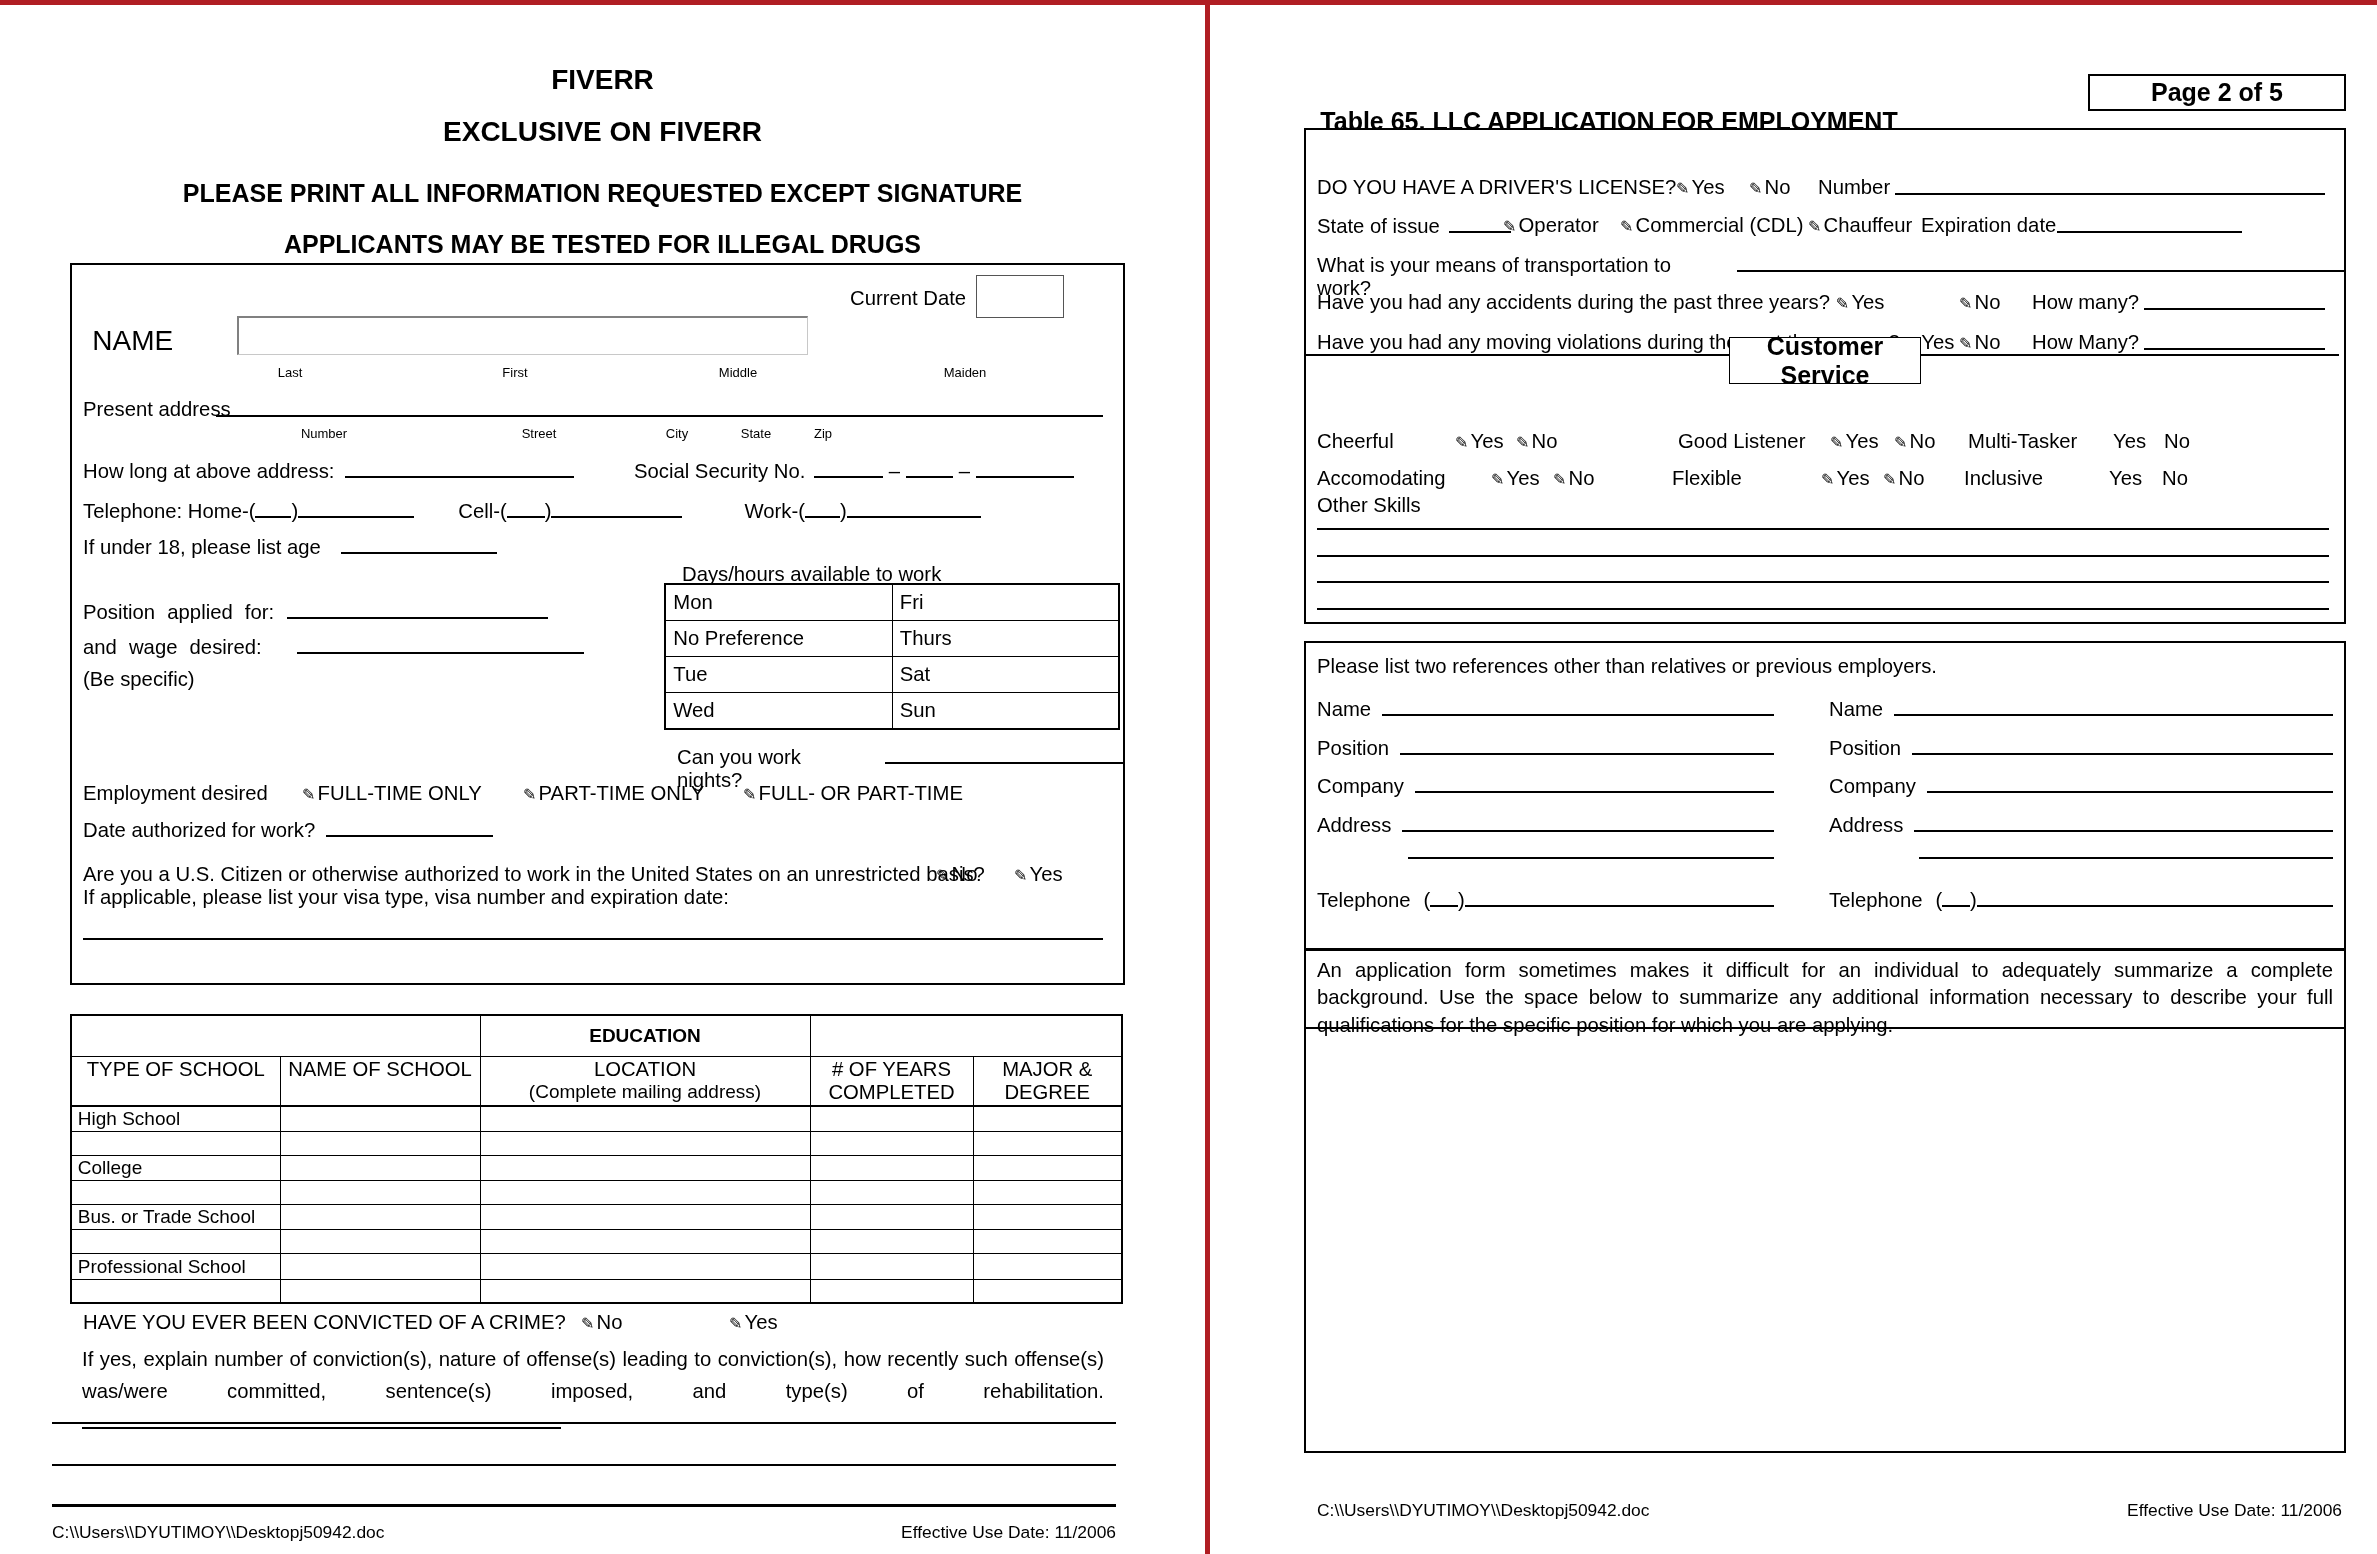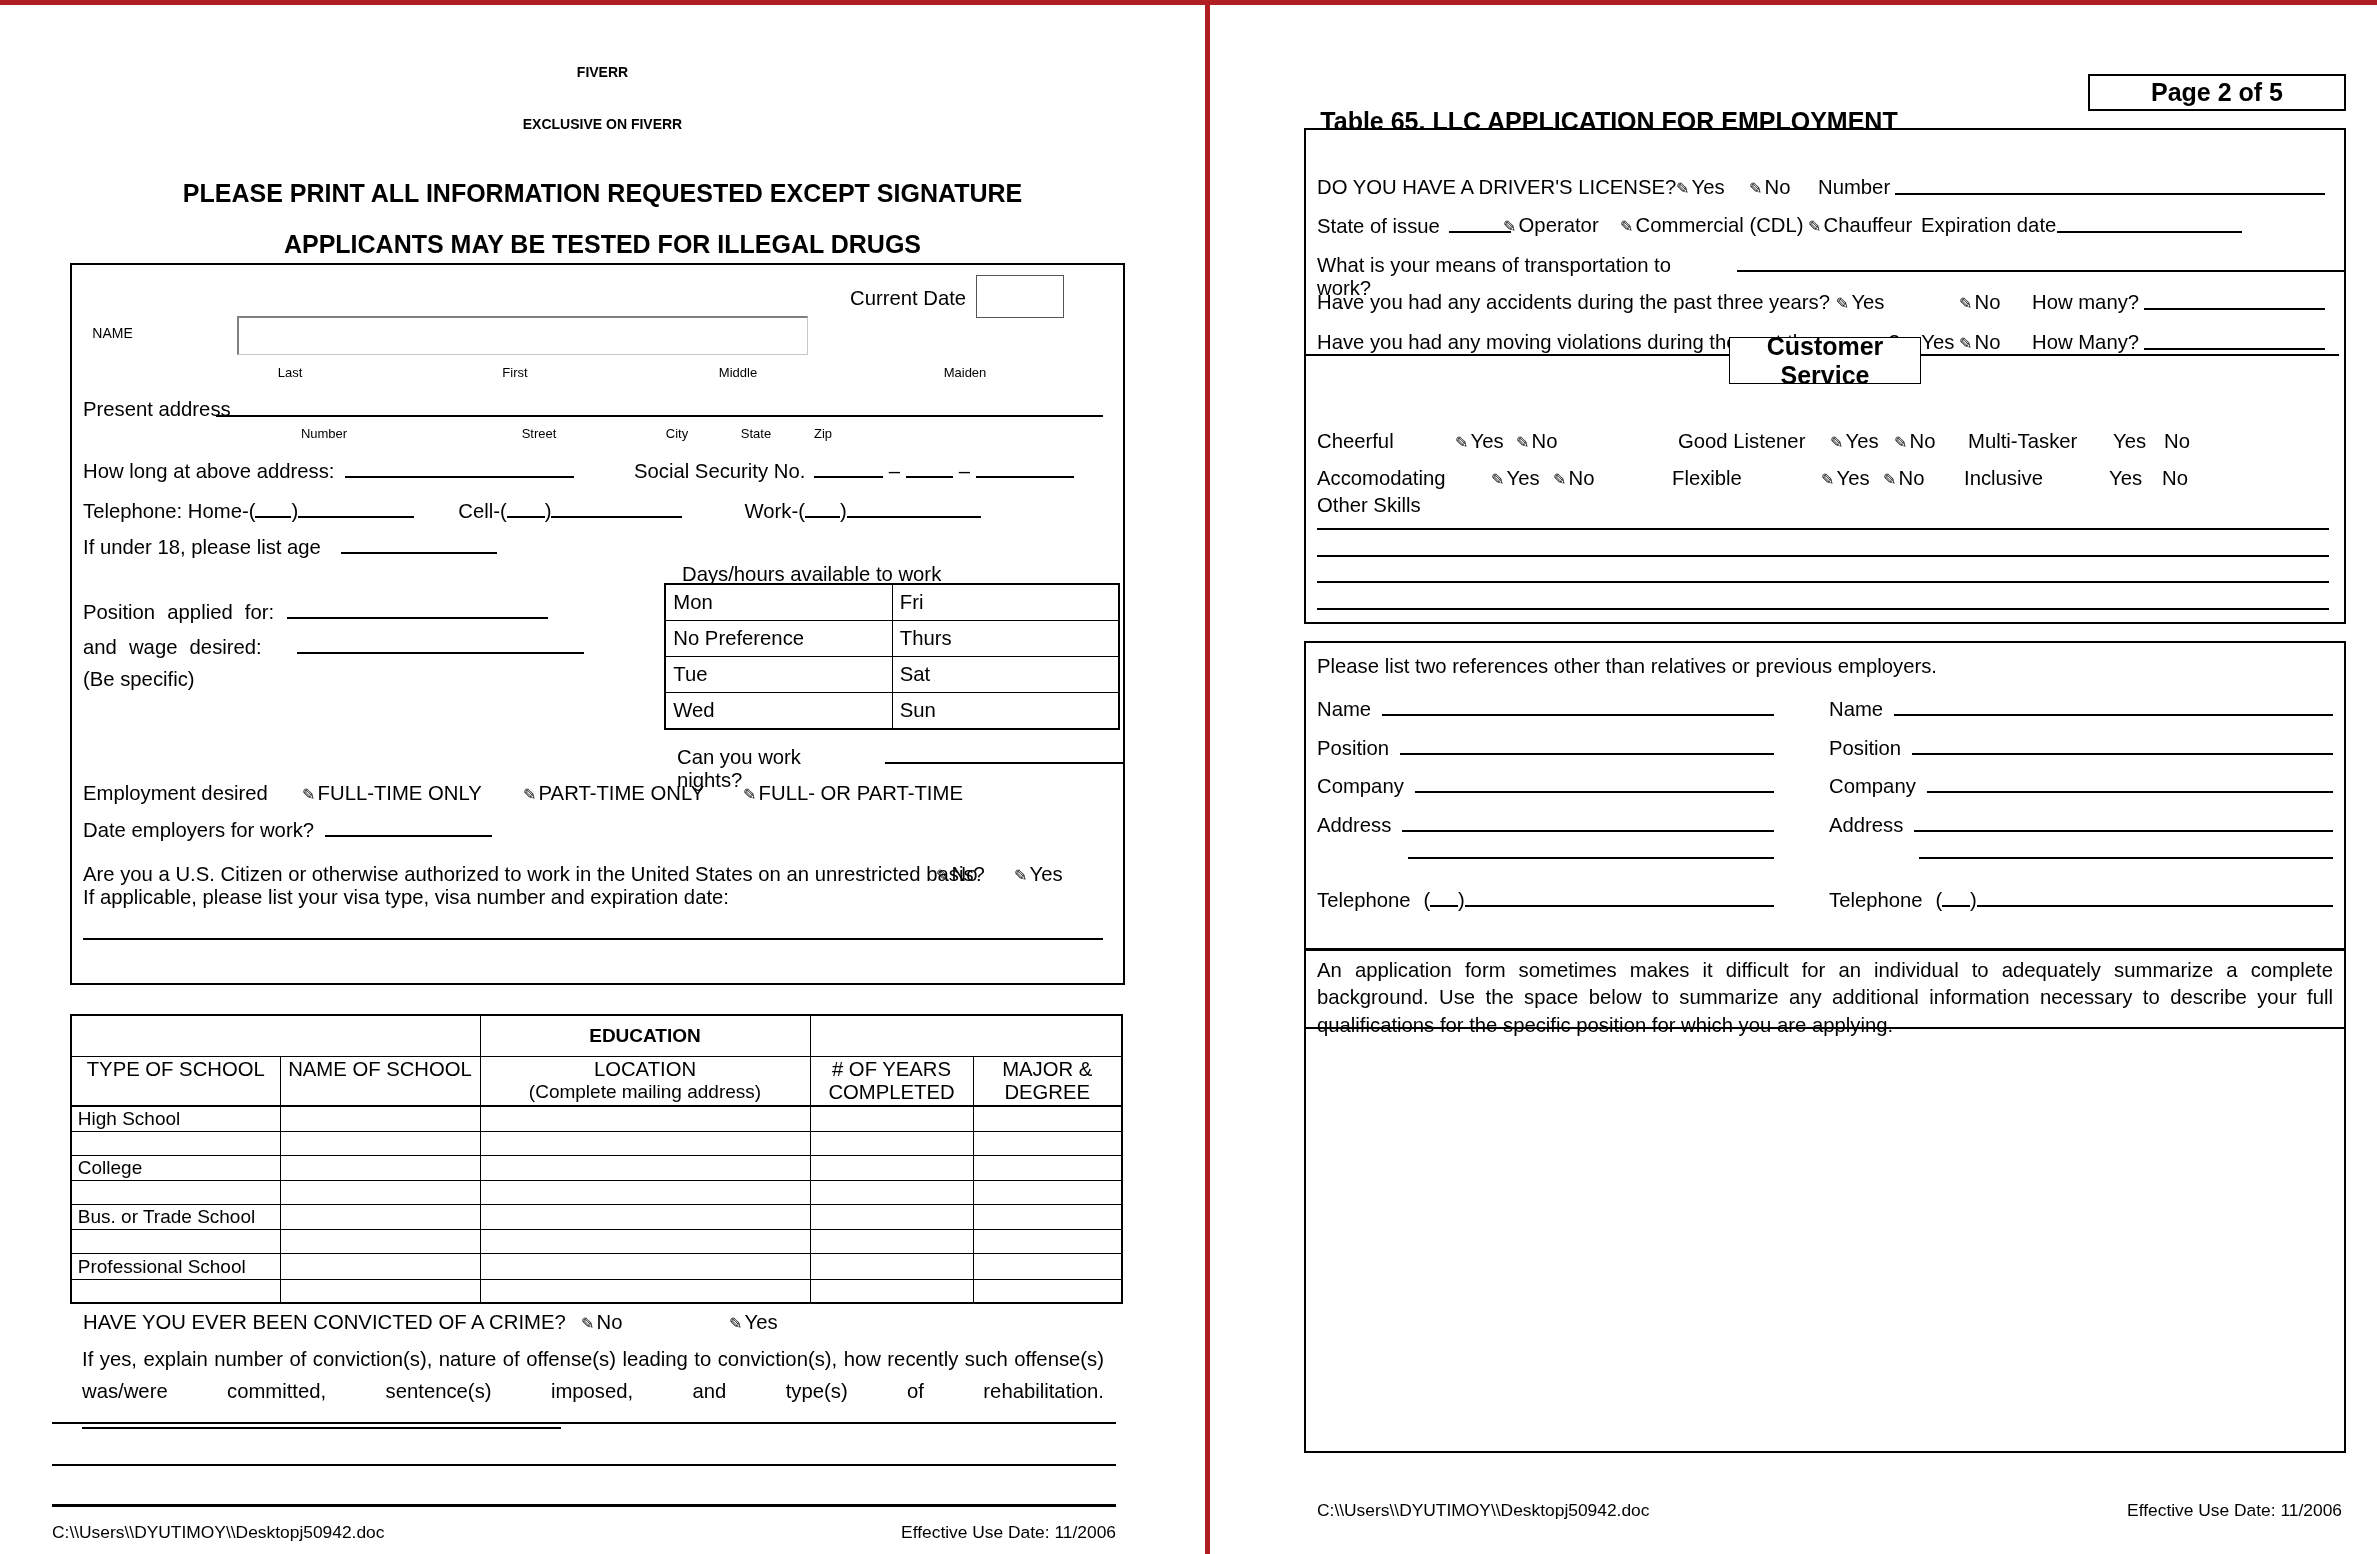--- a/index.html
+++ b/index.html
@@ -6,21 +6,21 @@
   body{
     width:2377px;height:1554px;position:relative;background:#ffffff;color:#000;
     font-family:"Liberation Sans","DejaVu Sans",sans-serif;font-size:20.3px;
   }
   .ab{position:absolute;}
   .b{font-weight:bold;}
   .s22{font-size:13px;}
   .s24{font-size:17.4px;}
   .s26{font-size:19px;}
   .s28{font-size:25px;}
-  .s30{font-size:14px;}
+  .s30{font-size:28px;}
   .ctr{text-align:center;}
   .just{text-align:justify;}
   .row{display:flex;align-items:baseline;}
   .ul{display:inline-block;border-bottom:2.2px solid #000;height:17.4px;vertical-align:baseline;}
   .rule{position:absolute;border-bottom:2.2px solid #000;}
   .rule-thick{position:absolute;border-bottom:3.6px solid #000;}
   .box{position:absolute;border:2.2px solid #000;background:#fff;}
   .pen{font-size:16px;margin-right:2.2px;}
   .opt{display:inline-flex;align-items:baseline;}
   .cx{transform:translateX(-50%);}
@@ -152,21 +152,21 @@
     <span class="ab opt" style="left:451px;top:517px;">
       <span class="pen">✎</span>
       <span>PART-TIME ONLY</span>
     </span>
     <span class="ab opt" style="left:671px;top:517px;">
       <span class="pen">✎</span>
       <span>FULL- OR PART-TIME</span>
     </span>
 
     <div class="ab row" style="left:11px;top:553px;">
-      <span>Date employers for work?</span>
+      <span>Date authorized for work?</span>
       <span class="ul" style="width:167px;margin-left:11px;"></span>
     </div>
 
     <span class="ab" style="left:11px;top:598px;">Are you a U.S. Citizen or otherwise authorized to work in the United States on an unrestricted basis?</span>
     <span class="ab opt" style="left:864px;top:598px;">
       <span class="pen">✎</span>
       <span>No</span>
     </span>
     <span class="ab opt" style="left:942px;top:598px;">
       <span class="pen">✎</span>

